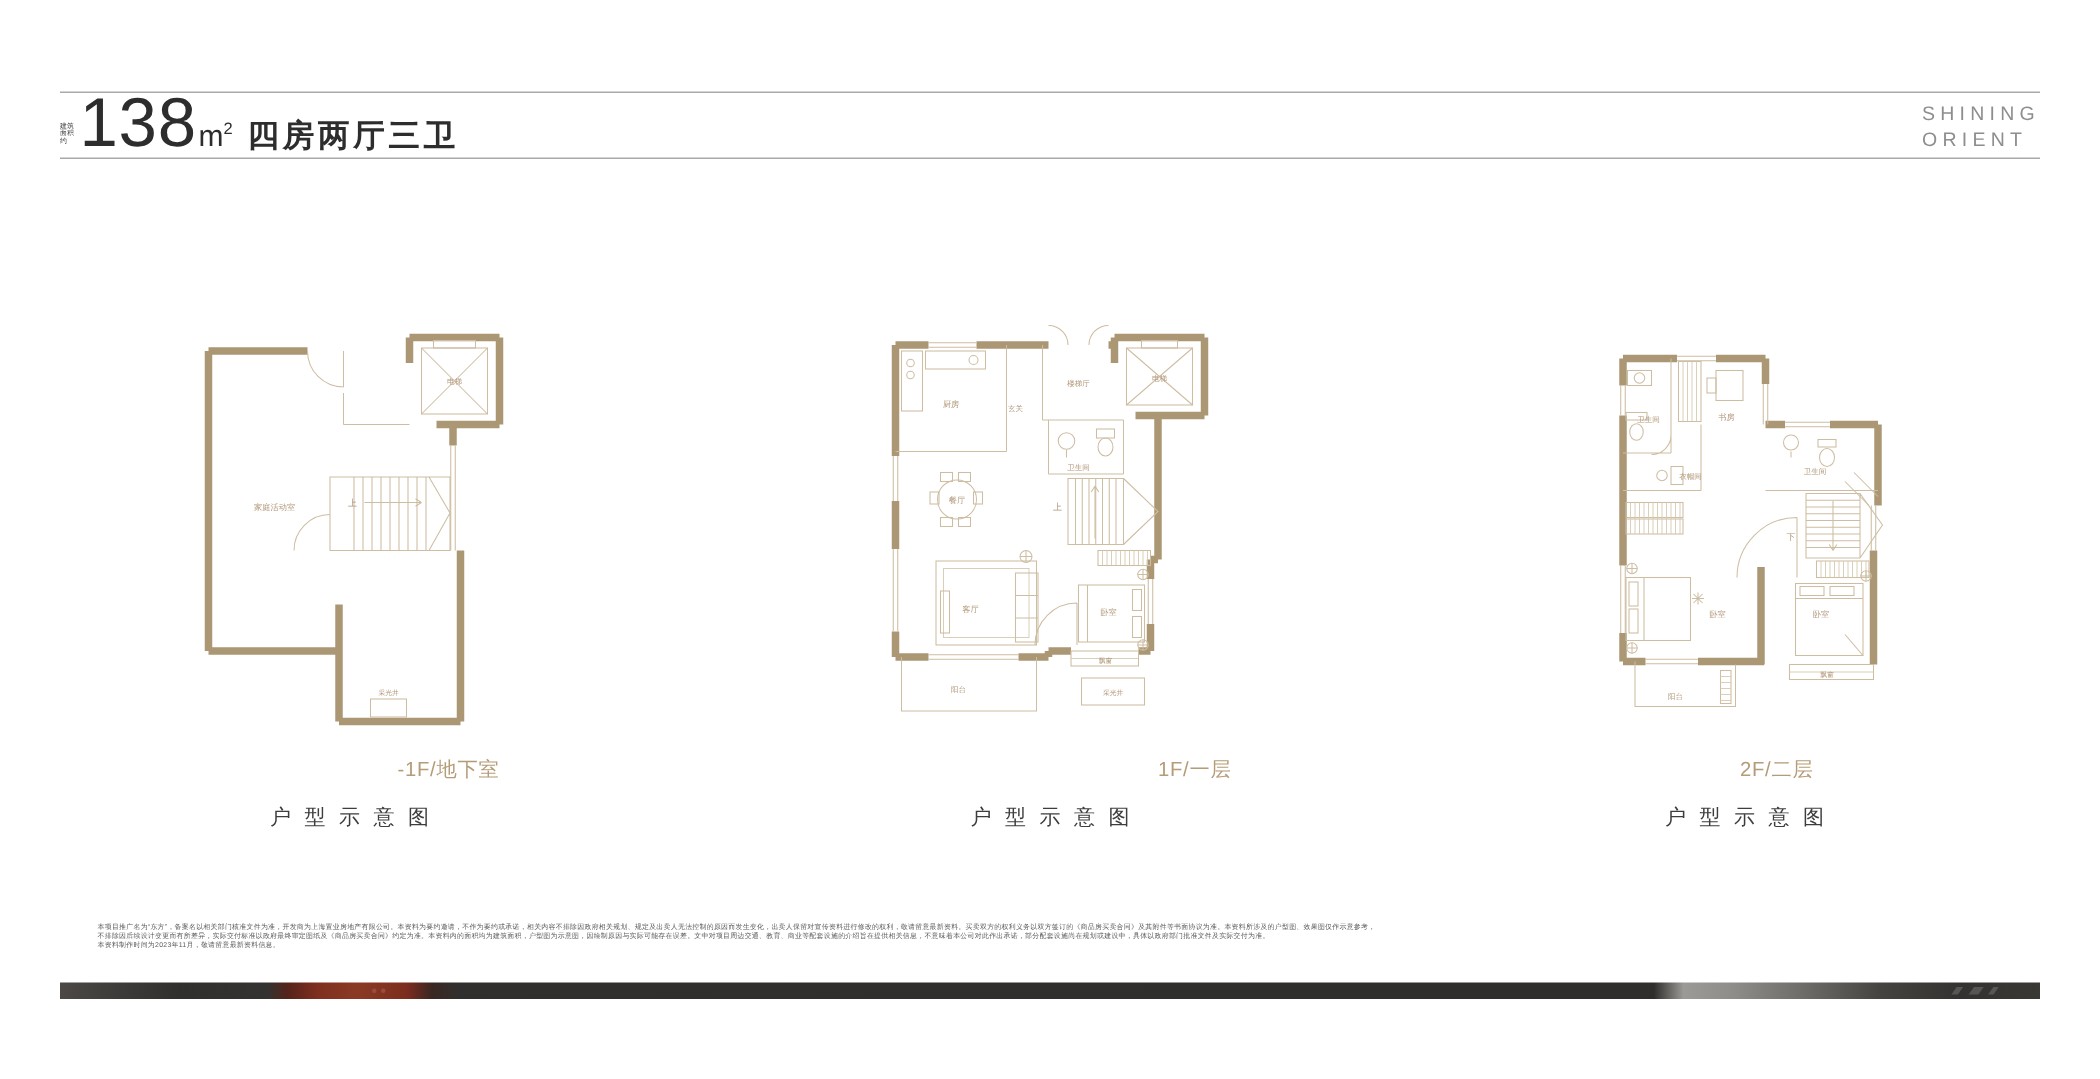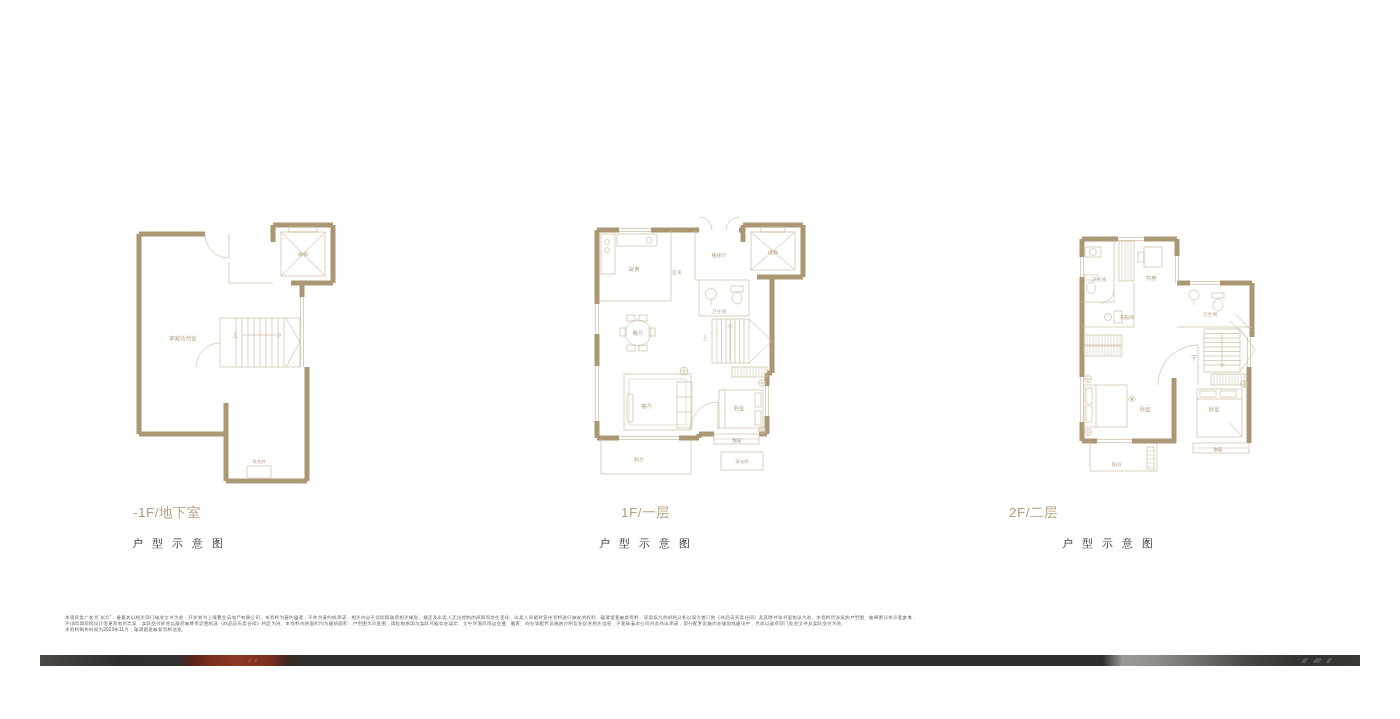--- a/index.html
+++ b/index.html
@@ -21,24 +21,24 @@
   .brand{color:#8e8e8e;font-size:13px;letter-spacing:3.5px;line-height:17px;font-weight:500;
          text-align:left;}
 
   
   .plan{position:absolute;}
   .w{stroke:#ac9775;stroke-width:5;fill:none;}
   .t{stroke:#cdbda2;stroke-width:0.7;fill:none;}
   .tt{stroke:#d6c9b1;stroke-width:0.6;fill:none;}
   svg text{fill:#b2987a;text-anchor:middle;font-family:"Liberation Sans",sans-serif;}
 
-  .floor-label{position:absolute;top:504px;width:200px;text-align:left;
+  .floor-label{position:absolute;top:504px;width:200px;text-align:right;
                color:#b59c79;font-size:13.5px;letter-spacing:0.5px;}
-  .caption{position:absolute;top:536px;width:220px;text-align:left;color:#3d3d3d;
-           font-size:11px;font-weight:500;letter-spacing:9px;padding-left:9px;box-sizing:border-box;}
+  .caption{position:absolute;top:536px;width:220px;text-align:center;color:#3d3d3d;
+           font-size:14px;font-weight:500;letter-spacing:9px;padding-left:9px;box-sizing:border-box;}
 
   
   .disclaimer{position:absolute;left:65px;top:615px;width:1045px;color:#5a5a5a;
               font-size:4.6px;line-height:5.9px;letter-spacing:0.2px;}
 
   
   .bar{position:absolute;left:40px;top:655px;width:1320px;height:11px;
        background:linear-gradient(90deg,
          #4b4845 0%, #302f2d 6%, #343230 10.5%,
          #56231a 11.5%, #7e2f1f 13%, #8a3a24 15%, #7c2d1e 17.5%,
@@ -50,20 +50,32 @@
   .bar::after{content:"";position:absolute;right:26px;top:3px;width:36px;height:5px;opacity:.5;
        transform:skewX(-35deg);
        background:linear-gradient(90deg,transparent 0 12%,#7a7874 14% 24%,transparent 26% 44%,
                   #7a7874 46% 62%,transparent 64% 80%,#7a7874 82% 90%,transparent 92%);}
 </style>
 </head>
 <body>
 
 <div class="page">
 
+  <div class="header">
+    <div class="h-left">
+      <div class="area-prefix">建筑面积约</div>
+      <div class="area-num">138</div>
+      <div class="area-unit"><span>m</span><sup>2</sup></div>
+      <div class="layout-text">四房两厅三卫</div>
+    </div>
+    <div class="brand">
+      <div>SHINING</div>
+      <div>ORIENT</div>
+    </div>
+  </div>
 
   <svg class="plan" style="left:131px;top:222px" width="205" height="265" viewBox="0 0 205 265">
 
     <path class="w" d="M8,12 H74 M8,12 V212 M8,212 H95 M95,181 V259 M95,259 H176 M176,259 V145 M171,61 V75"></path>
 
     <g>
       <path class="w" d="M142,3 H202 M202,3 V61 M142,3 V20 M160,61 H202"></path>
       <rect class="t" x="150" y="10" width="44" height="44"></rect>
       <path class="t" d="M150,10 L194,54 M194,10 L150,54"></path>
       <rect class="t" x="158" y="5" width="28" height="5"></rect>

